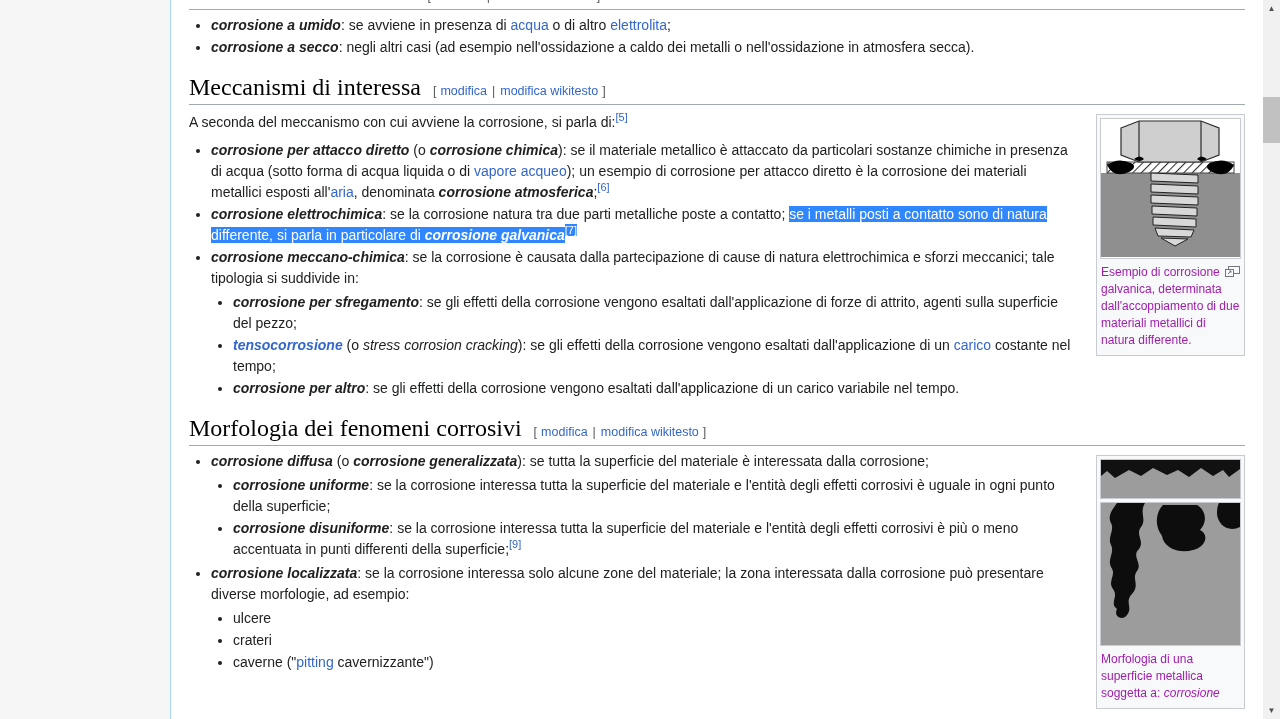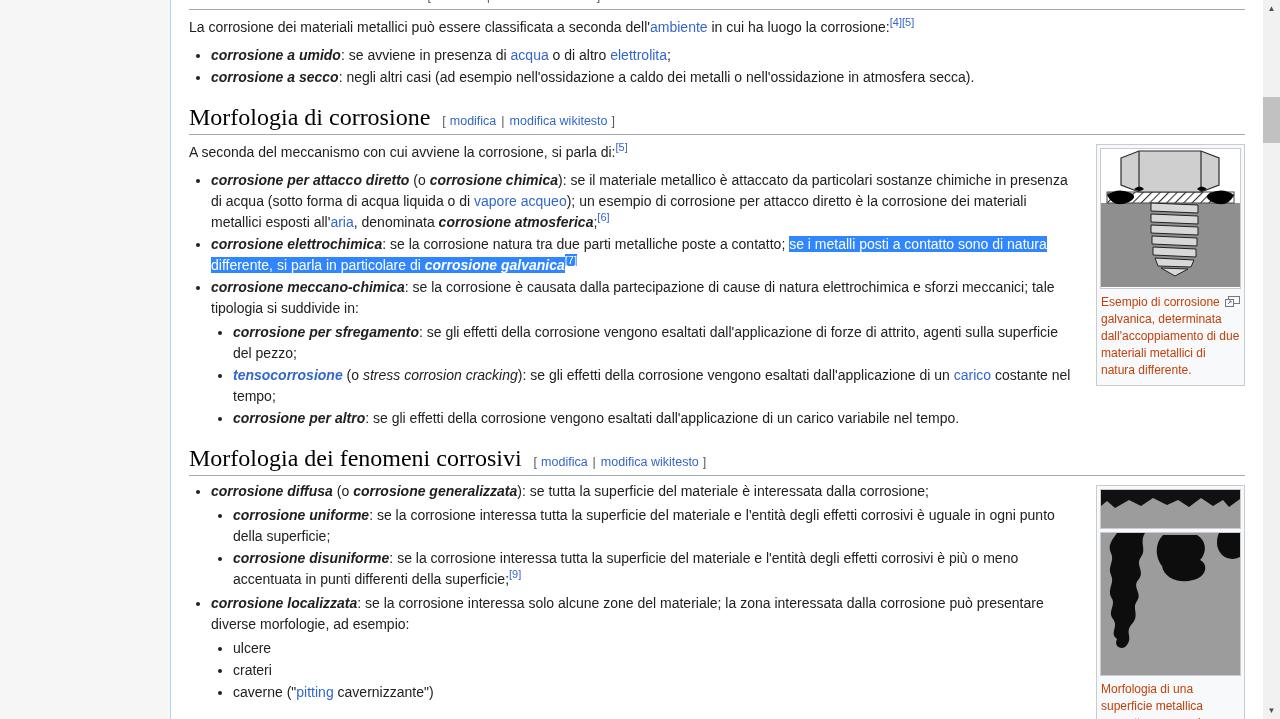--- a/index.html
+++ b/index.html
@@ -49,49 +49,48 @@
   .bold{font-weight:bold;font-style:italic;}
   .italic{font-style:italic;}
   sup.reference{font-size:11px;line-height:0;vertical-align:super;}
   sup.reference a{color:var(--link);text-decoration:none;cursor:pointer;}
   .hl{background:var(--selection-bg);color:var(--selection-text);}
   .hl a, sup.hl a{color:var(--selection-text);}
   .thumb{
     float:right;clear:right;width:141px;
     border:1px solid var(--thumb-border);background:var(--thumb-bg);
     padding:3px;margin:4px 0 10px 16px;
-    font-size:12px;line-height:17px;color:#c2410c;
+    font-size:12px;line-height:17px;color:#a21caf;
   }
   .timg{display:block;border:1px solid var(--thumb-border);background:#fff;width:139px;}
   .timg + .timg{margin-top:3px;}
   .thumbcaption{padding:5px 1px 3px;}
   .magnify{float:right;margin:2px 0 0 4px;cursor:pointer;}
   .scrollbar{position:absolute;right:0;top:0;width:17px;height:719px;background:var(--scrollbar-track);}
   .sb-btn{height:17px;display:flex;align-items:center;justify-content:center;font-size:8px;color:#505050;cursor:pointer;}
   .sb-btn.down{position:absolute;bottom:0;left:0;width:17px;}
   .sb-thumb{position:absolute;top:97px;left:0;width:17px;height:46px;background:var(--scrollbar-thumb);cursor:pointer;}
 </style>
 </head>
 <body>
 
 <div class="viewport">
   <div class="sidebar-space"></div>
 
   <div class="content">
 
     <h2 class="clip-top"><span>Ambiente di corrosione</span><span class="editsection"><span>[</span><a>modifica</a><span class="pipe">|</span><a>modifica wikitesto</a><span>]</span></span></h2>
 
-    <p><span>La corrosione dei materiali metallici può essere classificata a seconda dell'</span><a class="wlink">ambiente</a><span> in cui ha luogo la corrosione:</span><sup class="reference"><a>[4]</a></sup><sup class="reference"><a>[5]</a></sup></p>
 
     <ul>
       <li><span class="bold">corrosione a umido</span><span>: se avviene in presenza di </span><a class="wlink">acqua</a><span> o di altro </span><a class="wlink">elettrolita</a><span>;</span></li>
       <li><span class="bold">corrosione a secco</span><span>: negli altri casi (ad esempio nell'ossidazione a caldo dei metalli o nell'ossidazione in atmosfera secca).</span></li>
     </ul>
 
-    <h2><span>Morfologia di corrosione</span><span class="editsection"><span>[</span><a>modifica</a><span class="pipe">|</span><a>modifica wikitesto</a><span>]</span></span></h2>
+    <h2><span>Meccanismi di interessa</span><span class="editsection"><span>[</span><a>modifica</a><span class="pipe">|</span><a>modifica wikitesto</a><span>]</span></span></h2>
 
     <div class="thumb">
       <svg class="timg" width="139" height="139" viewBox="0 0 139 139" xmlns="http://www.w3.org/2000/svg">
         <defs>
           <pattern id="hatch" width="6" height="6" patternUnits="userSpaceOnUse" patternTransform="rotate(45)">
             <rect width="6" height="6" fill="#ffffff"></rect>
             <line x1="0" y1="0" x2="0" y2="6" stroke="#333333" stroke-width="2.2"></line>
           </pattern>
         </defs>
         <rect width="139" height="139" fill="#ffffff"></rect>

